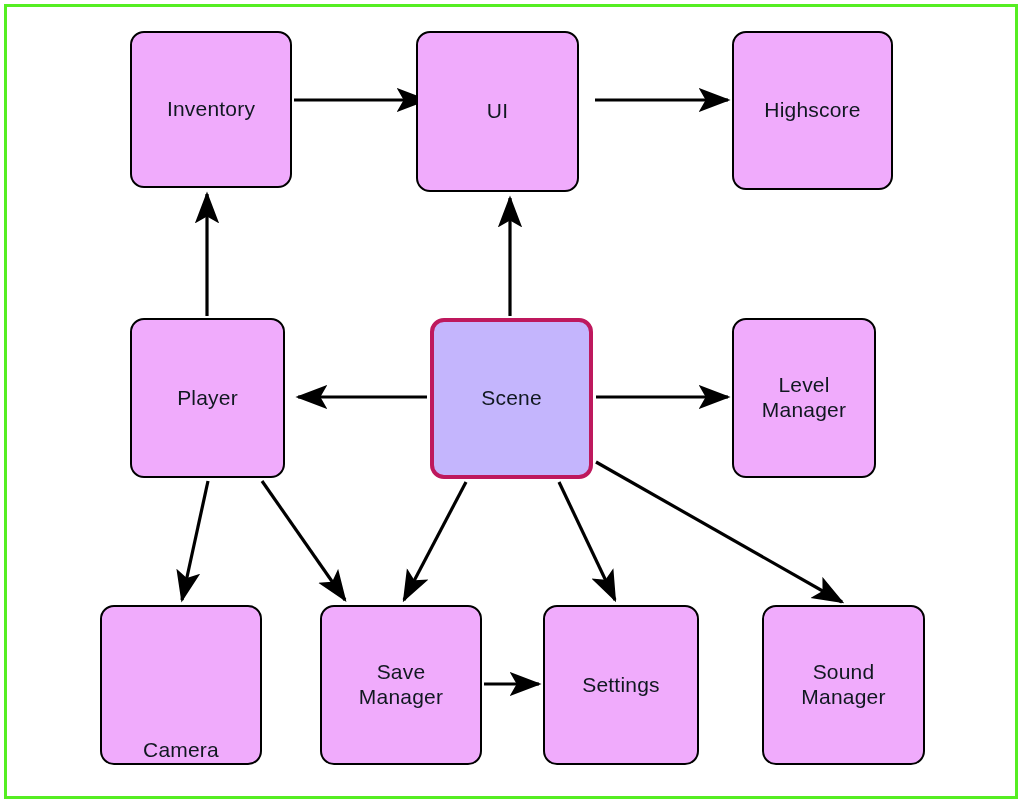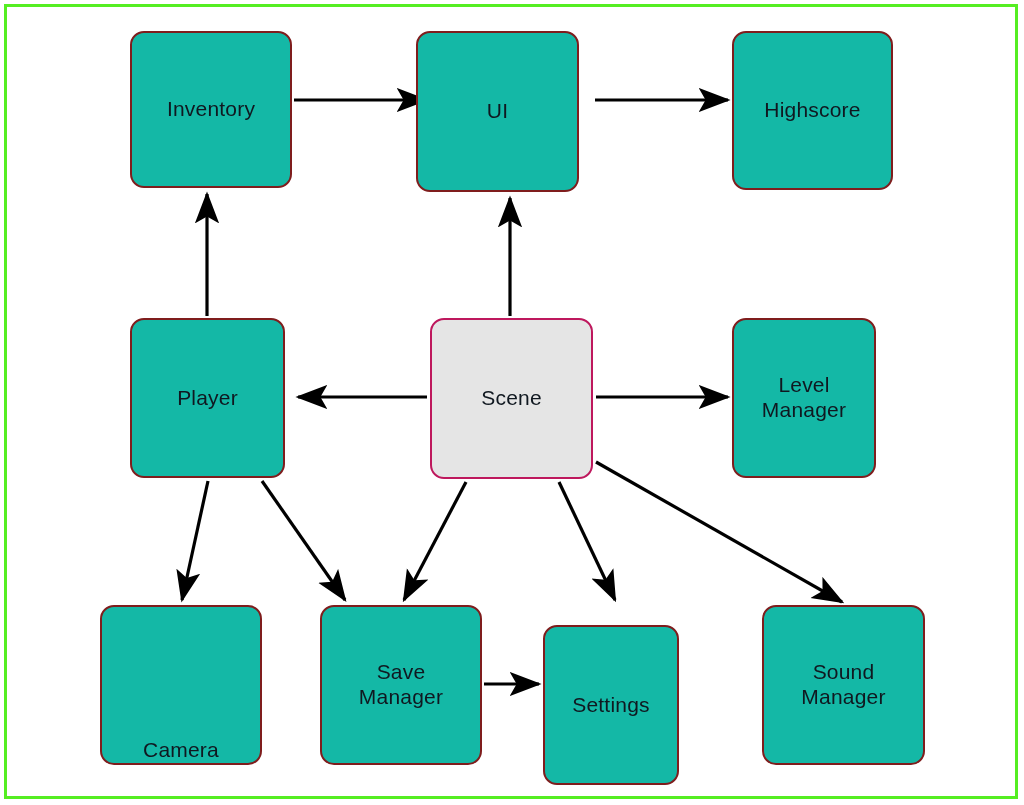--- a/index.html
+++ b/index.html
@@ -41,26 +41,26 @@
     align-items: center;
     justify-content: center;
     text-align: center;
     color: #101820;
     font-size: 21px;
     line-height: 1.18;
     letter-spacing: 0.2px;
     white-space: pre-line;
   }
   .node-blue {
-    background: #14b8a6;
-    border: 2px solid #7f1d1d;
+    background: #f0abfc;
+    border: 2px solid #000000;
   }
   .node-green {
-    background: #e5e5e5;
-    border: 2px solid #be185d;
+    background: #c4b5fd;
+    border: 4px solid #be185d;
   }
   .node-label {
     display: block;
     white-space: pre-line;
     pointer-events: none;
   }
 </style>
 </head>
 <body>
 
@@ -94,18 +94,18 @@
       <div class="node node-blue" style="left: 130px; top: 31px; width: 162px; height: 157px;"><span class="node-label">Inventory</span></div>
       <div class="node node-blue" style="left: 416px; top: 31px; width: 163px; height: 161px;"><span class="node-label">UI</span></div>
       <div class="node node-blue" style="left: 732px; top: 31px; width: 161px; height: 159px;"><span class="node-label">Highscore</span></div>
       <div class="node node-blue" style="left: 130px; top: 318px; width: 155px; height: 160px;"><span class="node-label">Player</span></div>
       <div class="node node-green" style="left: 430px; top: 318px; width: 163px; height: 161px;"><span class="node-label">Scene</span></div>
       <div class="node node-blue" style="left: 732px; top: 318px; width: 144px; height: 160px;"><span class="node-label">Level
 Manager</span></div>
       <div class="node node-blue" style="left: 100px; top: 605px; width: 162px; height: 160px; align-items: flex-end;"><span class="node-label">Camera</span></div>
       <div class="node node-blue" style="left: 320px; top: 605px; width: 162px; height: 160px;"><span class="node-label">Save
 Manager</span></div>
-      <div class="node node-blue" style="left: 543px; top: 605px; width: 136px; height: 160px; margin-top: 20px;"><span class="node-label">Settings</span></div>
+      <div class="node node-blue" style="left: 543px; top: 605px; width: 156px; height: 160px;"><span class="node-label">Settings</span></div>
       <div class="node node-blue" style="left: 762px; top: 605px; width: 163px; height: 160px;"><span class="node-label">Sound
 Manager</span></div>
     </div>
 
 </div>
 
 </body></html>

